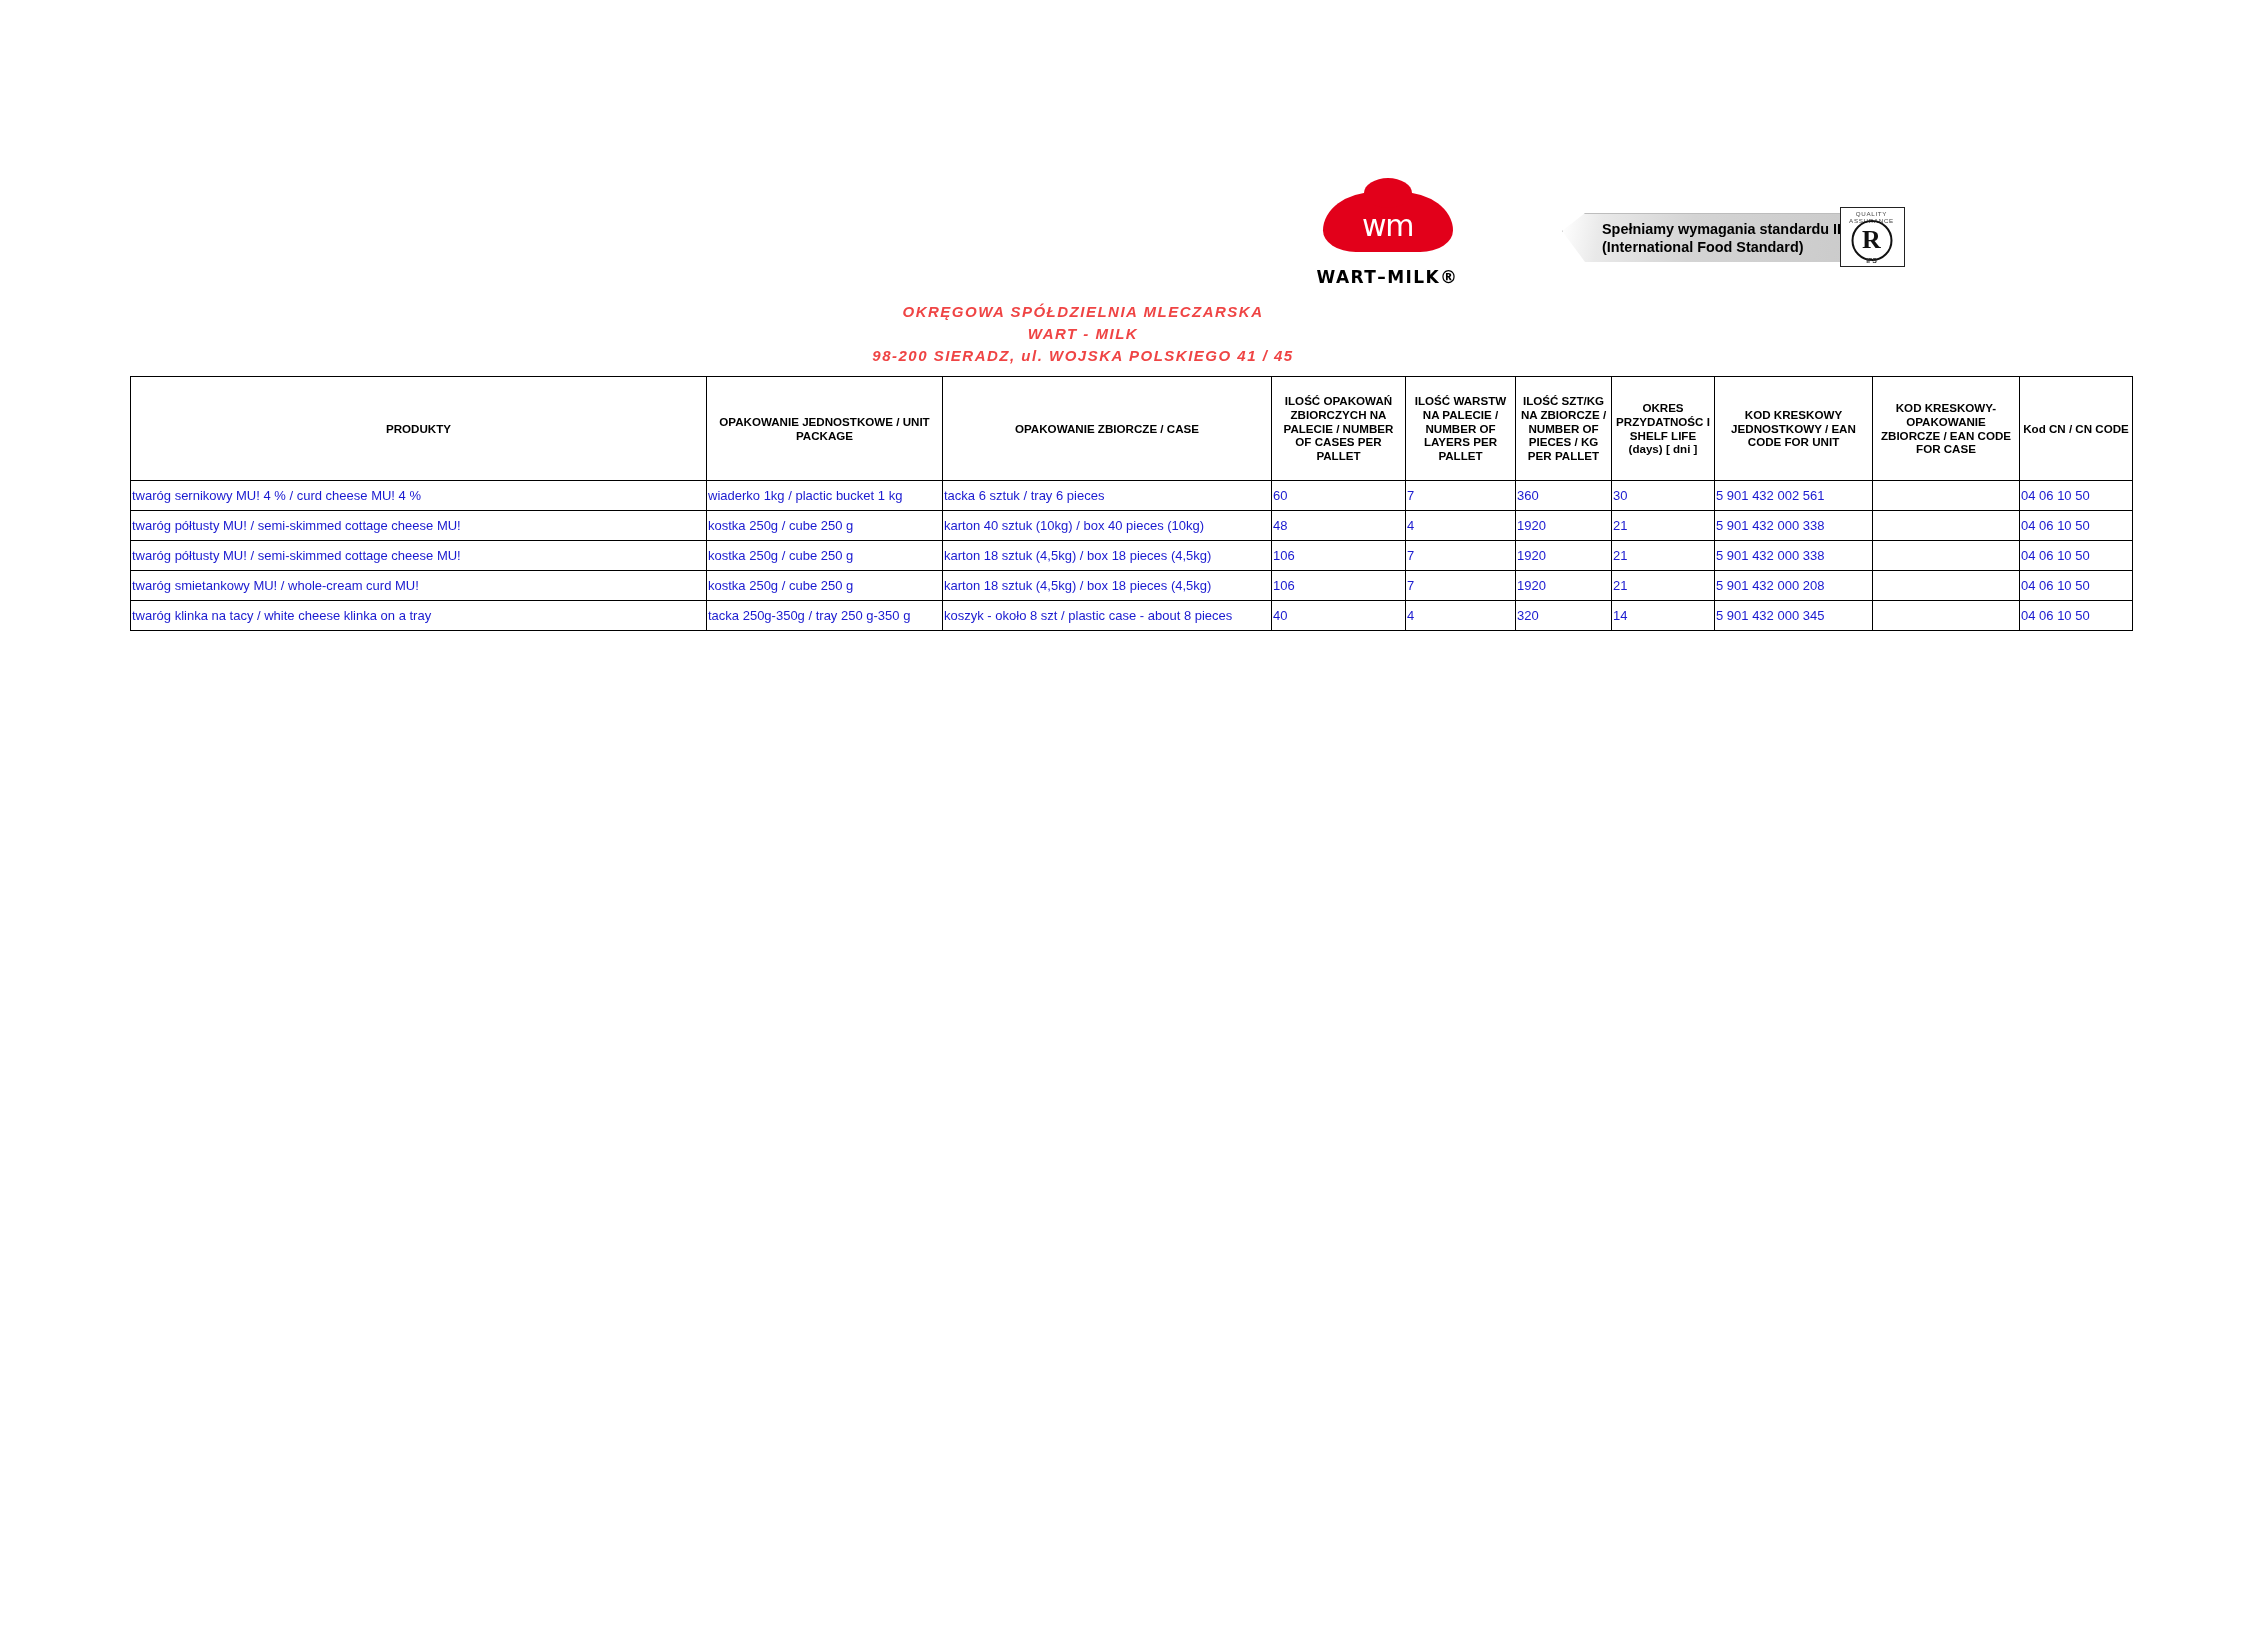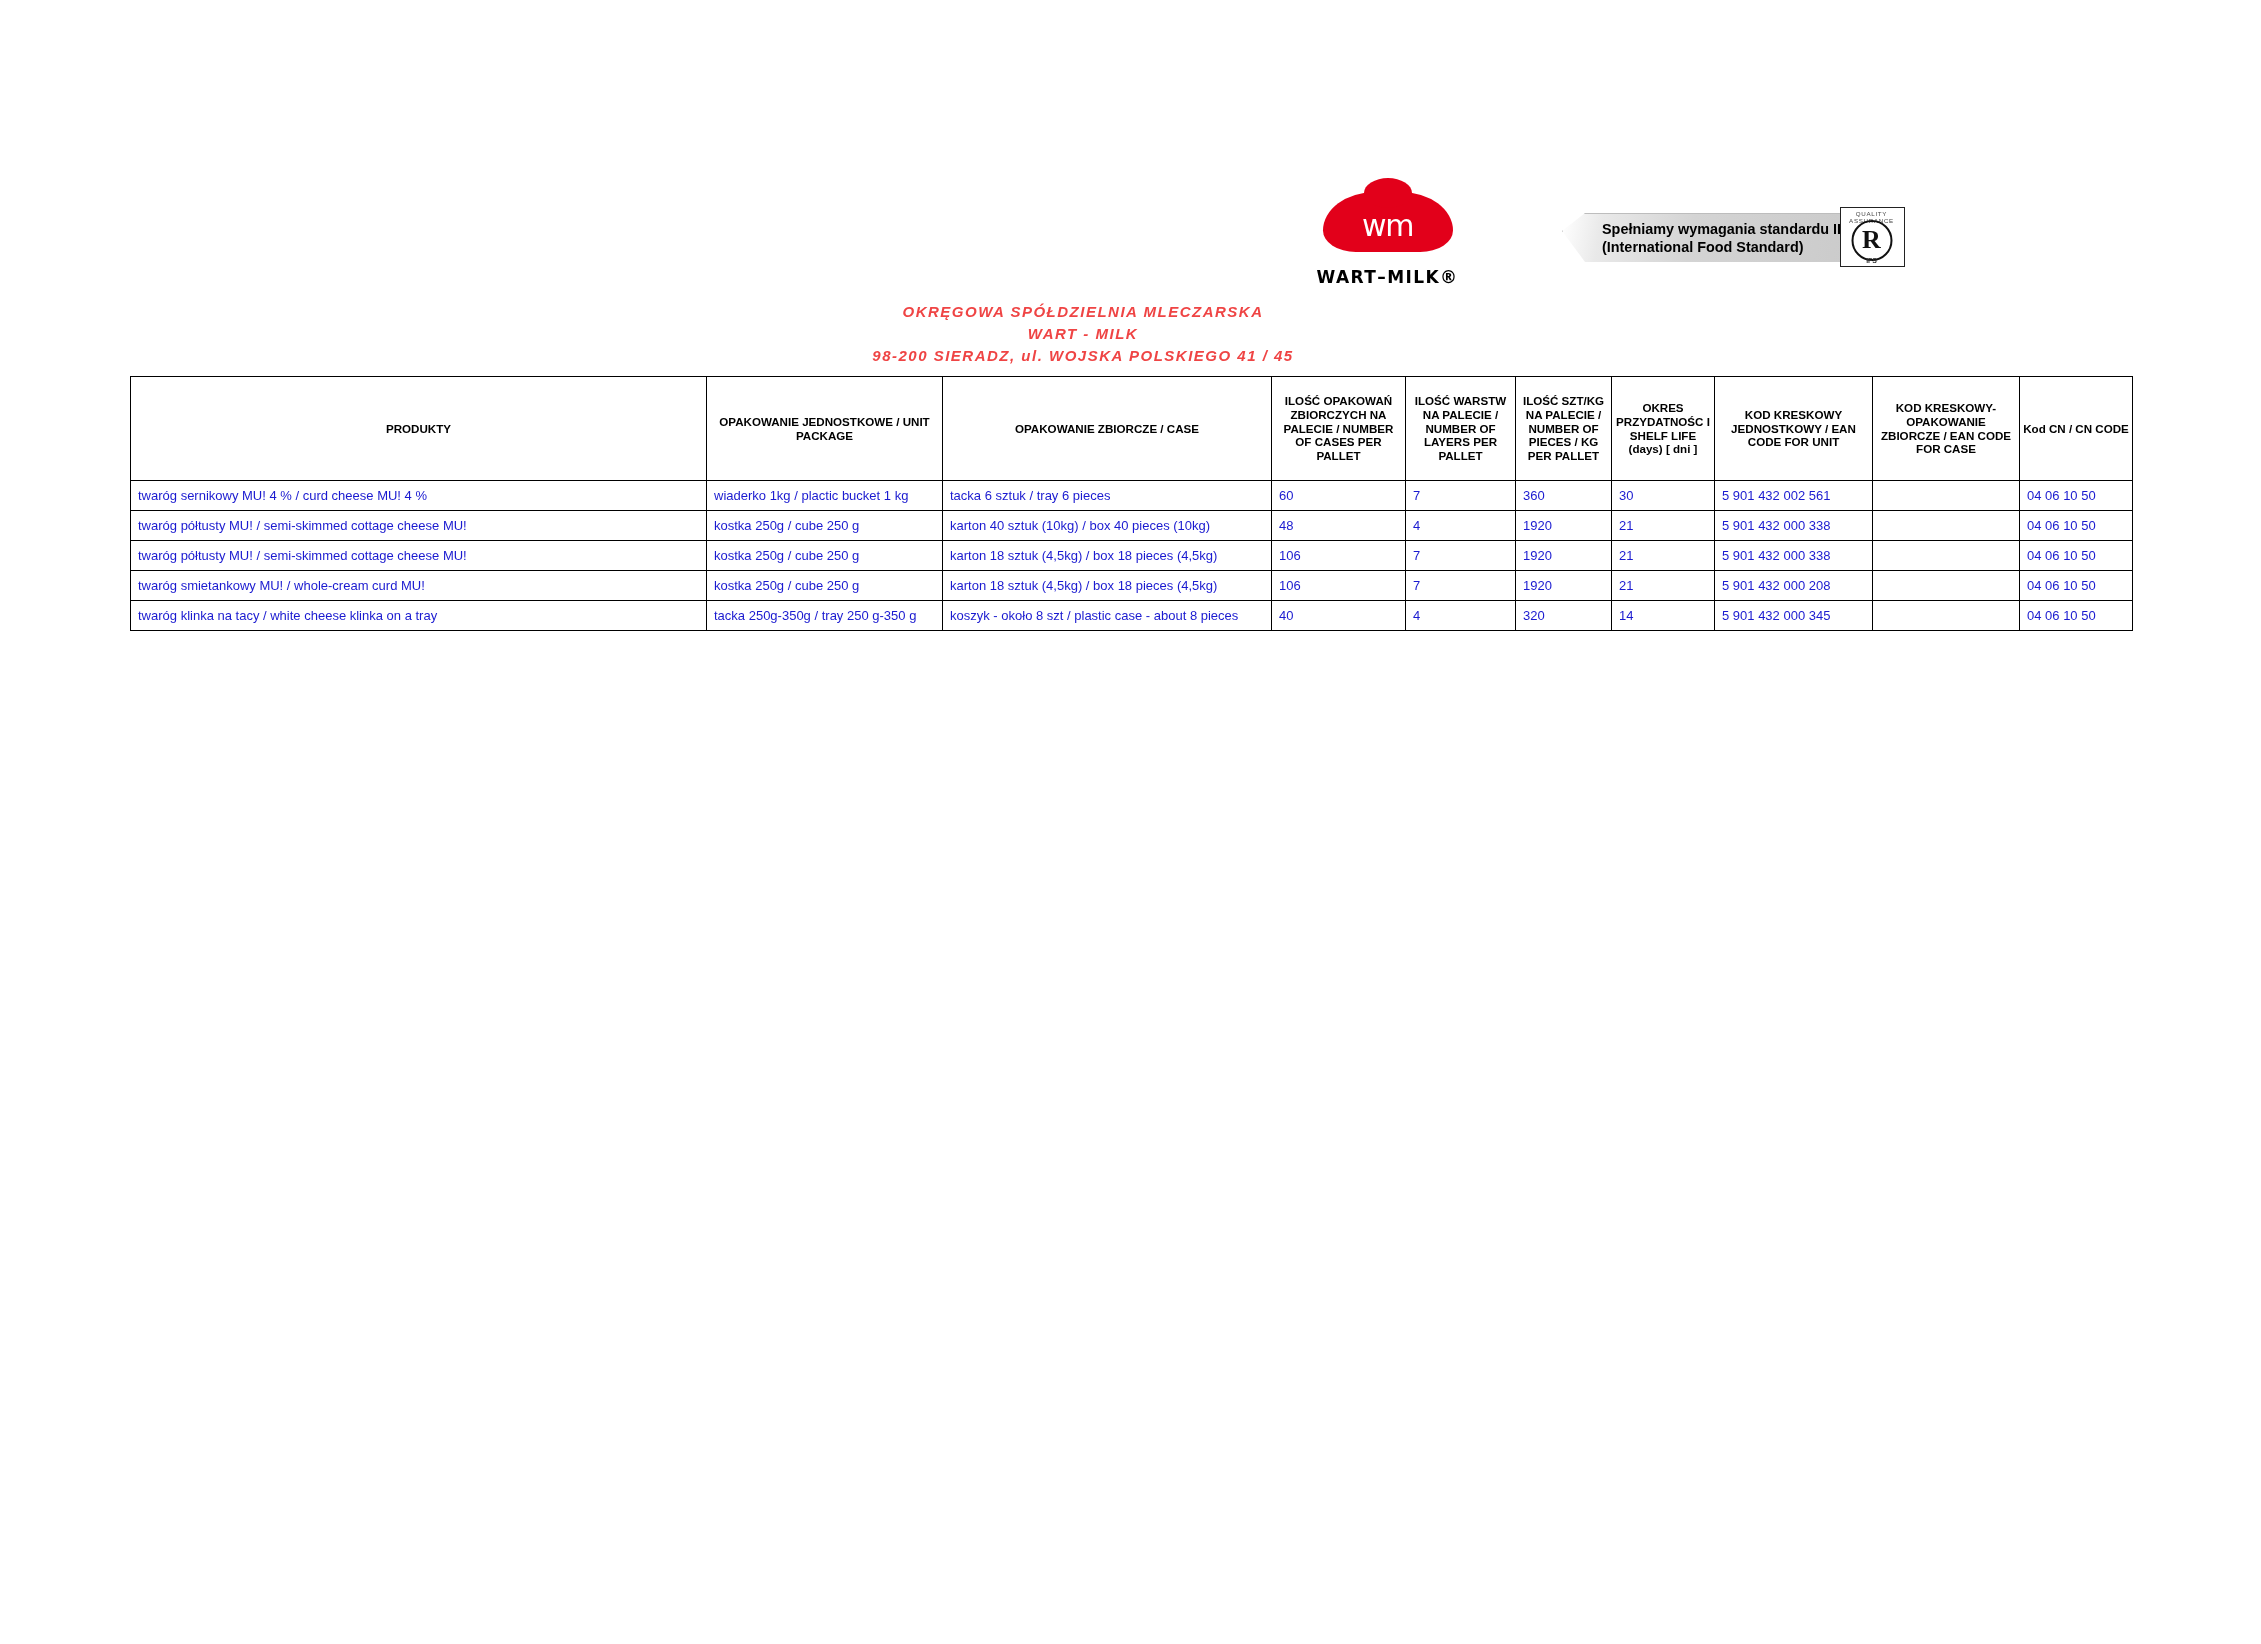--- a/index.html
+++ b/index.html
@@ -205,21 +205,21 @@
     top: 376px;
     width: 2001px;
   }
   table.spec {
     border-collapse: collapse;
     width: 2001px;
     table-layout: fixed;
   }
   table.spec th, table.spec td {
     border: 0.7px solid #000;
-    padding: 7px;
+    padding: 1px;
   }
   table.spec th {
     font-size: 11.6px;
     font-weight: bold;
     text-align: center;
     color: #000;
     line-height: 13.7px;
     padding: 2.7px 2.1px;
     vertical-align: middle;
   }
@@ -294,21 +294,21 @@
         <col class="col-eancase">
         <col class="col-cn">
     </colgroup>
     <thead>
       <tr>
         <th>PRODUKTY</th>
         <th>OPAKOWANIE JEDNOSTKOWE / UNIT PACKAGE</th>
         <th>OPAKOWANIE ZBIORCZE / CASE</th>
         <th>ILOŚĆ OPAKOWAŃ ZBIORCZYCH NA PALECIE / NUMBER OF CASES PER PALLET</th>
         <th>ILOŚĆ WARSTW NA PALECIE / NUMBER OF LAYERS PER PALLET</th>
-        <th>ILOŚĆ SZT/KG NA PALECIE / NUMBER OF PIECES / KG PER PALLET</th>
+        <th>ILOŚĆ SZT/KG NA ZBIORCZE / NUMBER OF PIECES / KG PER PALLET</th>
         <th>OKRES PRZYDATNOŚC I SHELF LIFE (days) [ dni ]</th>
         <th>KOD KRESKOWY JEDNOSTKOWY / EAN CODE FOR UNIT</th>
         <th>KOD KRESKOWY- OPAKOWANIE ZBIORCZE / EAN CODE FOR CASE</th>
         <th>Kod CN / CN CODE</th>
       </tr>
     </thead>
     <tbody>
       <tr>
         <td class="l">twaróg sernikowy MU! 4 % / curd cheese MU! 4 %</td>
         <td class="l">wiaderko 1kg / plactic bucket 1 kg</td>

